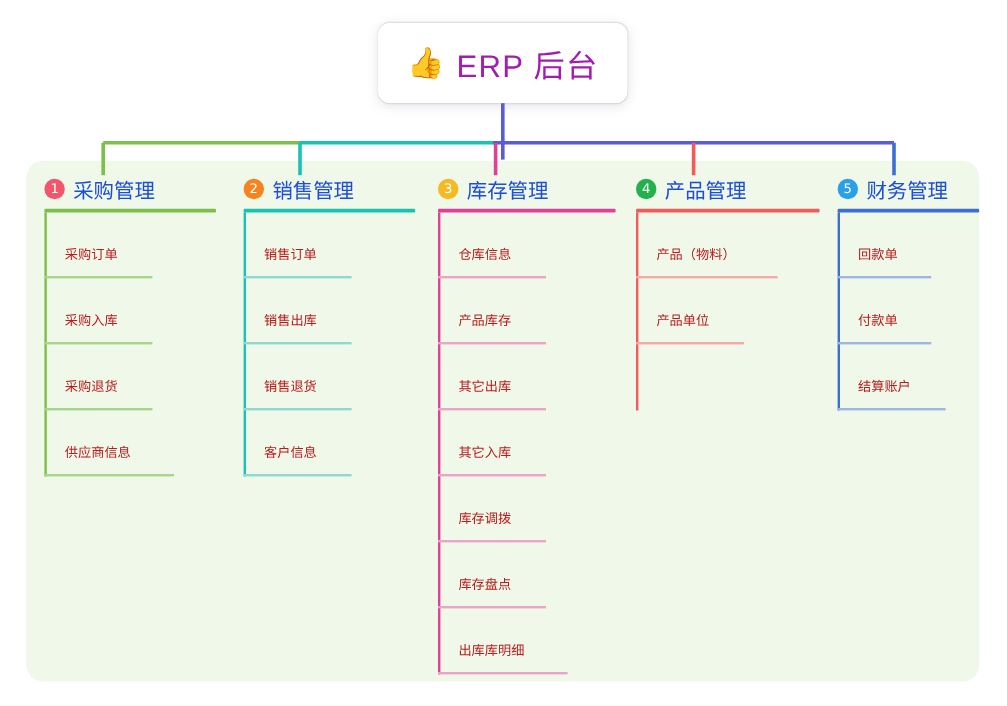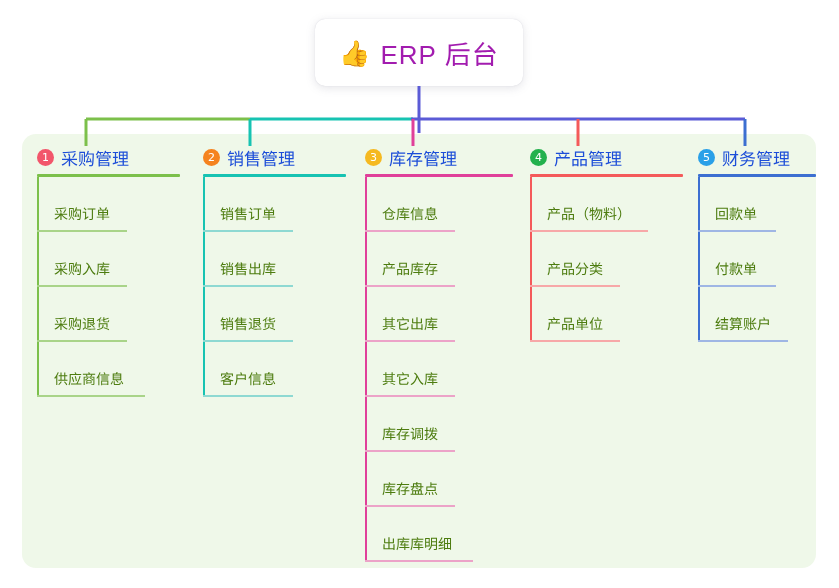--- a/index.html
+++ b/index.html
@@ -117,22 +117,22 @@
   }
   .item {
     position: relative;
     height: 55px;
     box-sizing: border-box;
   }
   .item-label {
     position: absolute;
     left: 32px;
     top: 26px;
-    font-size: 14px;
-    color: #4d7c0f;
+    font-size: 11px;
+    color: #b91c1c;
     white-space: nowrap;
   }
   .item-rule {
     position: absolute;
     left: 15px;
     bottom: 0;
     height: 2px;
   }
 </style>
 </head>
@@ -256,24 +256,20 @@
           <span class="col-title">产品管理</span>
         </div>
         <div class="head-rule" style="background: rgb(244, 90, 90); width: 153px; margin-left: 15px;"></div>
         <div class="items">
           <div class="spine" style="background: rgb(244, 90, 90); height: 165px;"></div>
           <div class="item">
             <span class="item-label">产品（物料）</span>
             <div class="item-rule" style="background: rgb(247, 168, 168); width: 118px;"></div>
           </div>
           <div class="item">
-            <span class="item-label">产品分类</span>
-            <div class="item-rule" style="background: rgb(247, 168, 168); width: 90px;"></div>
-          </div>
-          <div class="item">
             <span class="item-label">产品单位</span>
             <div class="item-rule" style="background: rgb(247, 168, 168); width: 90px;"></div>
           </div>
         </div>
       </div>
       <div class="column" style="left: 683px; width: 140px;">
         <div class="col-head">
           <span class="badge" style="background: rgb(42, 160, 232);">5</span>
           <span class="col-title">财务管理</span>
         </div>

